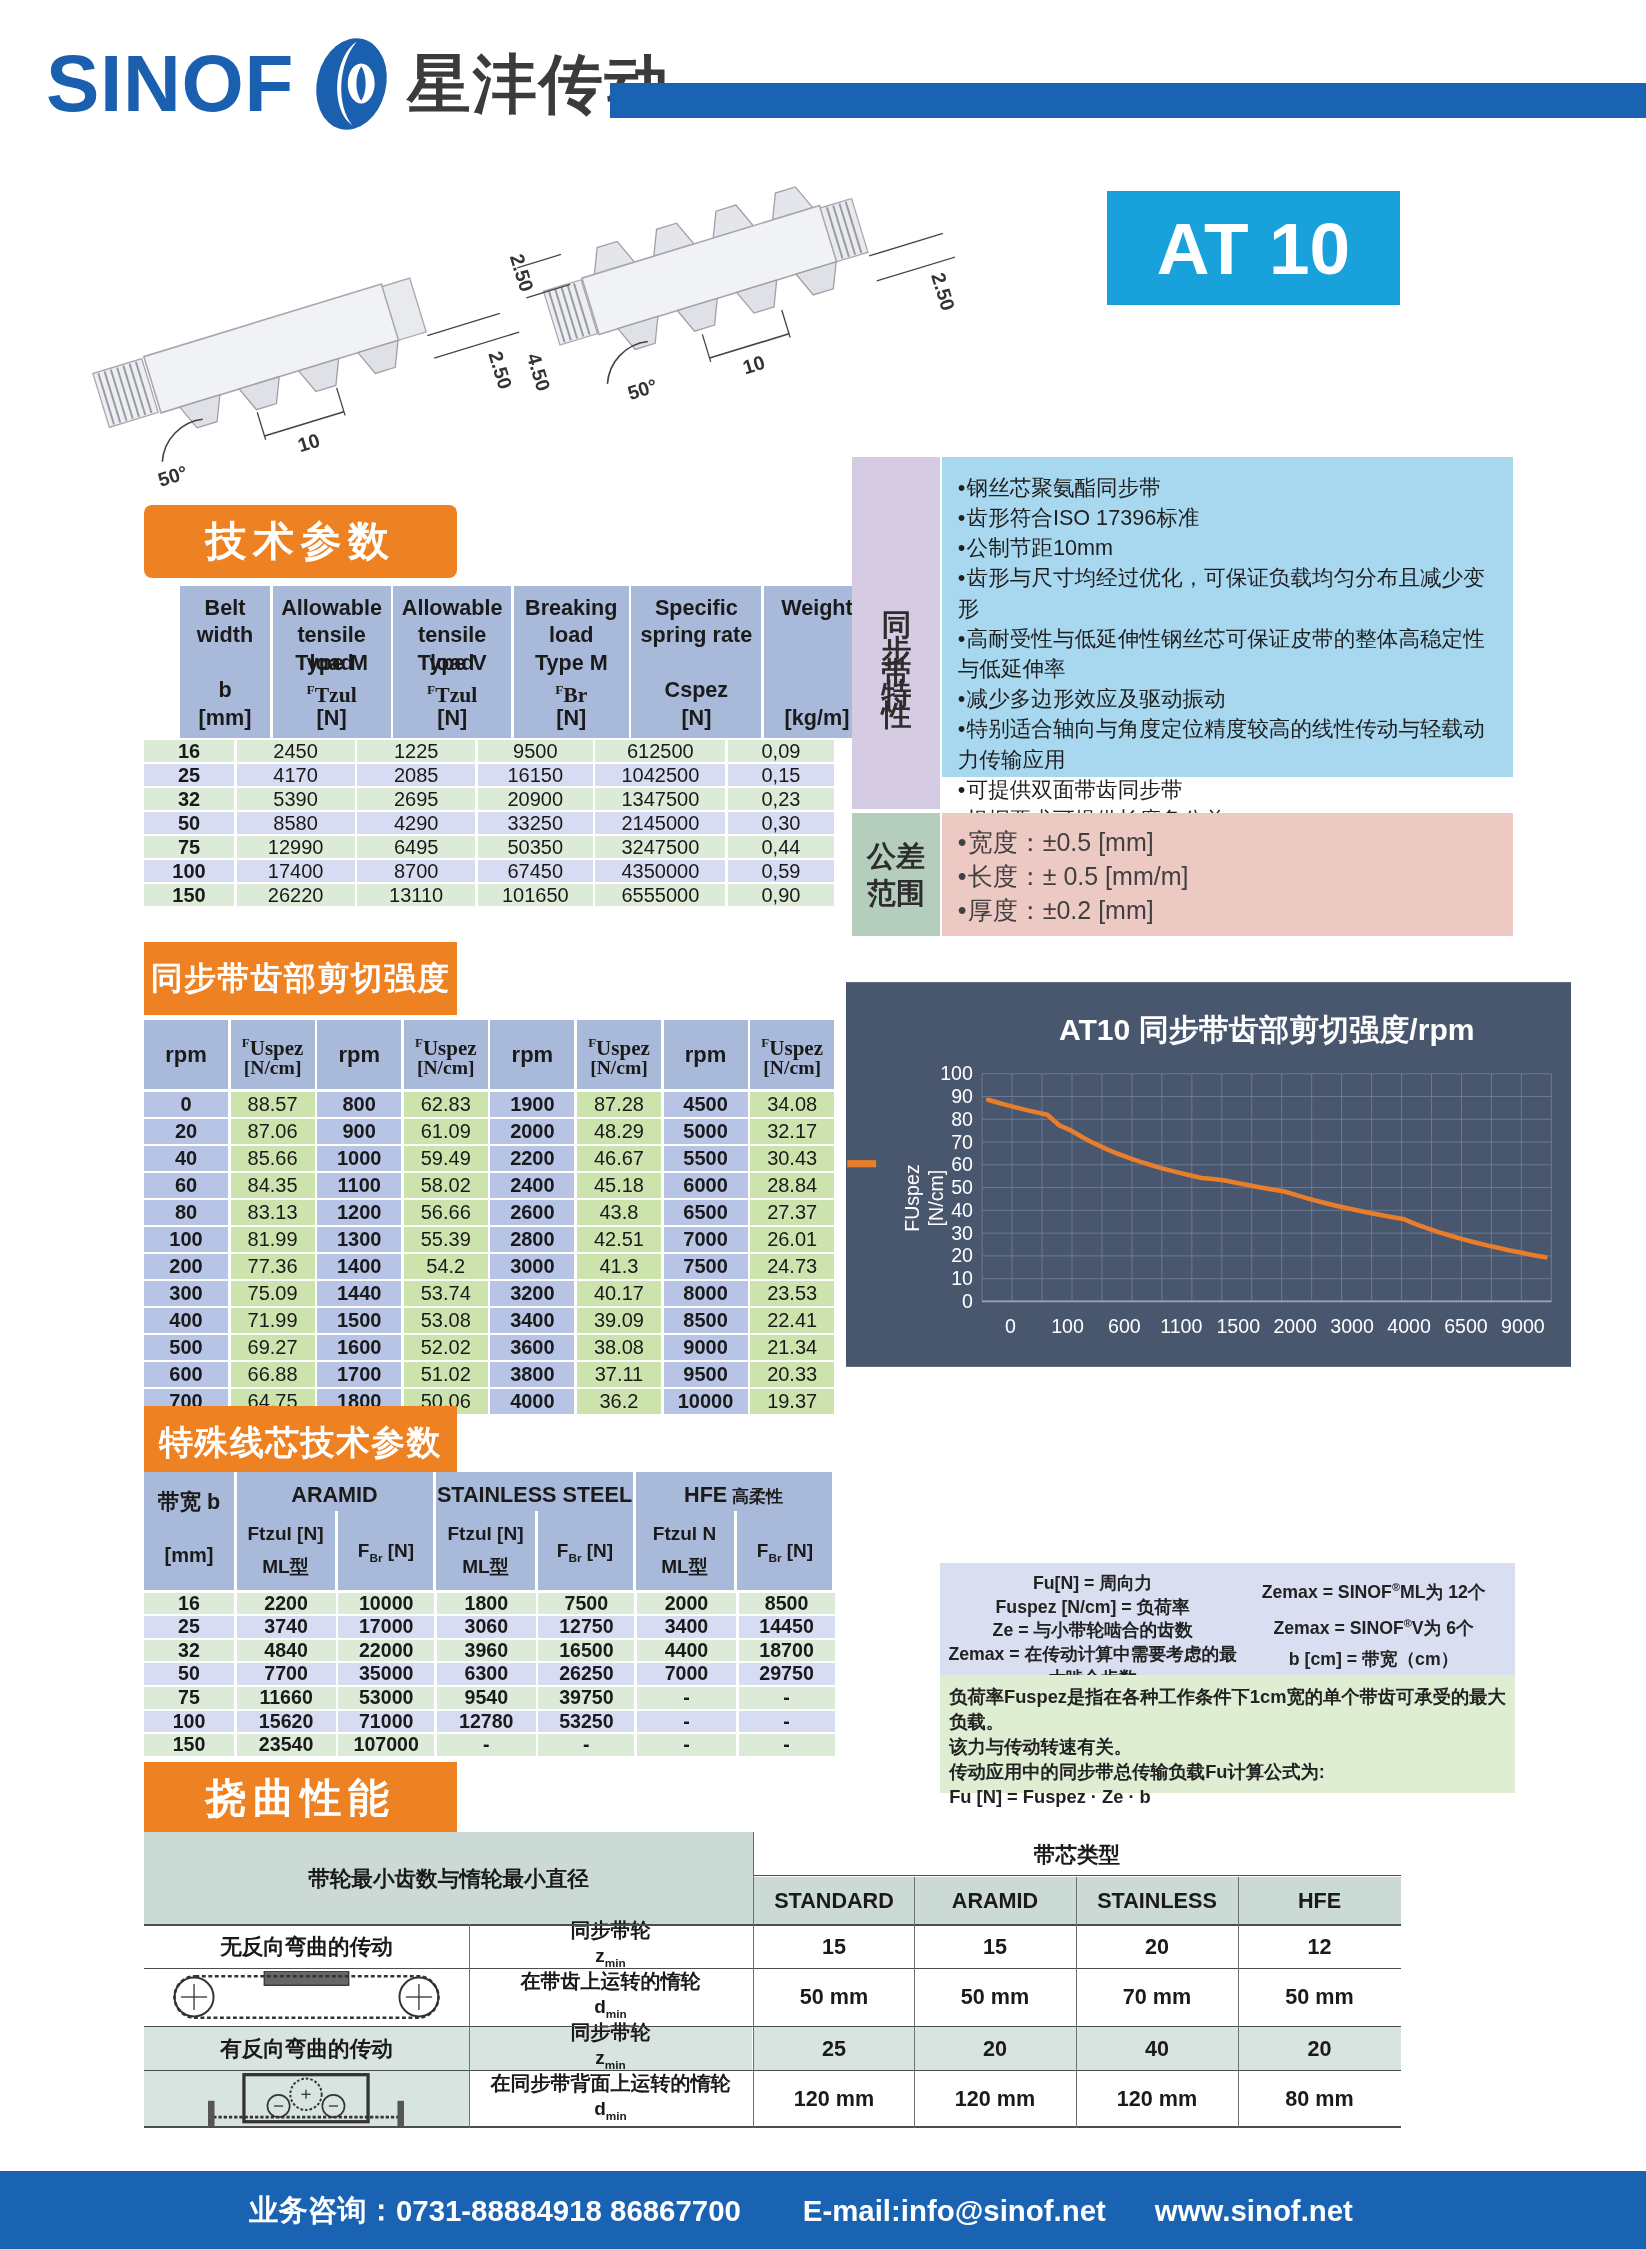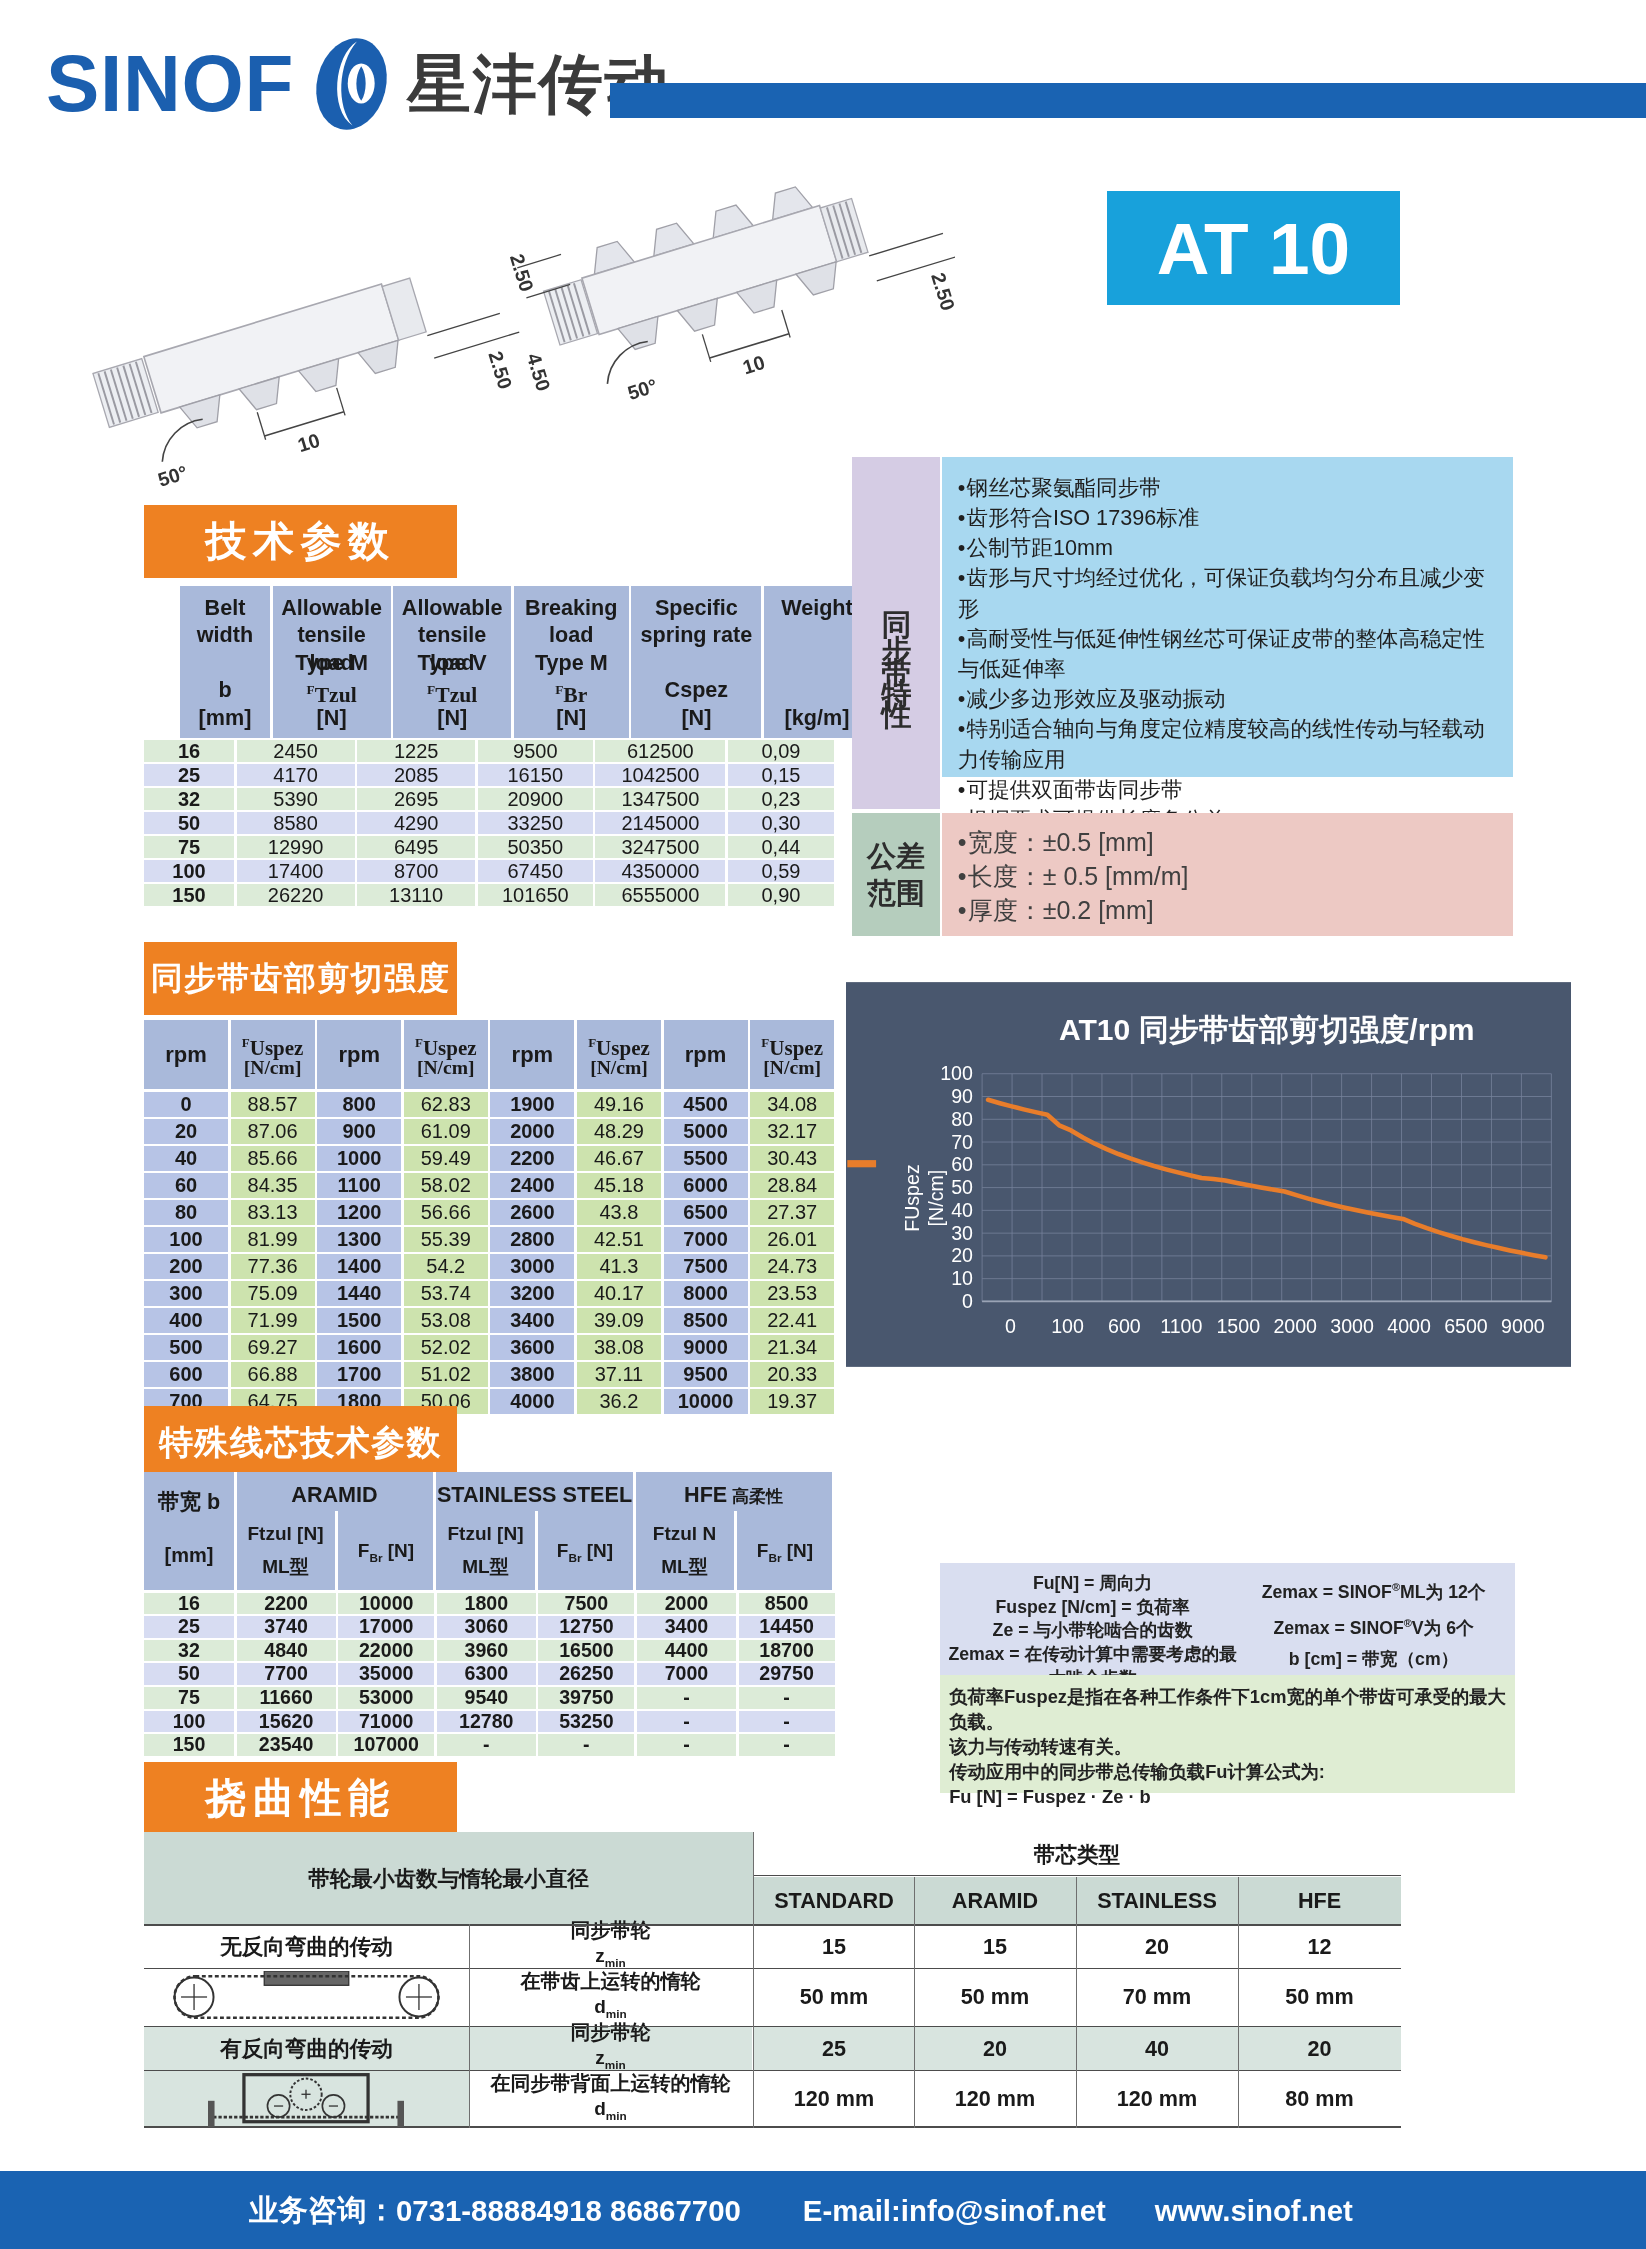--- a/index.html
+++ b/index.html
@@ -23,21 +23,21 @@
   .topbar{position:absolute;left:610px;top:83px;width:1037px;height:35px;background:var(--bar-blue);}
   .badge{position:absolute;left:1107px;top:191px;width:293px;height:114px;background:var(--badge-blue);
          color:#fff;font-size:73px;font-weight:bold;display:flex;align-items:center;justify-content:center;}
 
   #belt-iso{position:absolute;left:65px;top:167px;width:890px;height:340px;}
   #belt-iso text{font-size:30px;fill:#333;font-weight:bold;}
 
   
   .sec-h{position:absolute;left:144px;width:313px;height:73px;background:var(--accent-orange);color:#fff;
          font-weight:bold;display:flex;align-items:center;justify-content:center;}
-  #h-tech{top:505px;font-size:41px;letter-spacing:6.5px;}
+  #h-tech{top:505px;font-size:41px;letter-spacing:6.5px;border-radius:8px;}
   #h-shear{top:942px;font-size:32px;letter-spacing:1.3px;}
   #h-special{top:1406px;font-size:34px;letter-spacing:1.3px;}
   #h-flex{top:1762px;font-size:41px;letter-spacing:6.5px;}
 
   
   #tech-table{position:absolute;left:144px;top:586px;width:688px;}
   .t-header{display:grid;grid-template-columns:90px 118px 118px 115px 130px 106px;gap:0 2.6px;margin-left:36px;}
   .t-hcol{background:var(--header-cell);padding:7.9px 0 6.5px;}
   .t-hline{height:27.5px;line-height:27.5px;font-size:21.6px;font-weight:bold;text-align:center;}
   .t-body{display:flex;flex-direction:column;gap:2px;margin-top:2.6px;}
@@ -347,21 +347,21 @@
           <div class="s-h-f2">[N/cm]</div>
         </div>
       </div>
       <div class="s-body">
         <div class="s-row">
           <div class="s-cell s-rpm">0</div>
           <div class="s-cell s-val">88.57</div>
           <div class="s-cell s-rpm">800</div>
           <div class="s-cell s-val">62.83</div>
           <div class="s-cell s-rpm">1900</div>
-          <div class="s-cell s-val">49.16</div>
+          <div class="s-cell s-val">87.28</div>
           <div class="s-cell s-rpm">4500</div>
           <div class="s-cell s-val">34.08</div>
         </div>
         <div class="s-row">
           <div class="s-cell s-rpm">20</div>
           <div class="s-cell s-val">87.06</div>
           <div class="s-cell s-rpm">900</div>
           <div class="s-cell s-val">61.09</div>
           <div class="s-cell s-rpm">2000</div>
           <div class="s-cell s-val">48.29</div>

